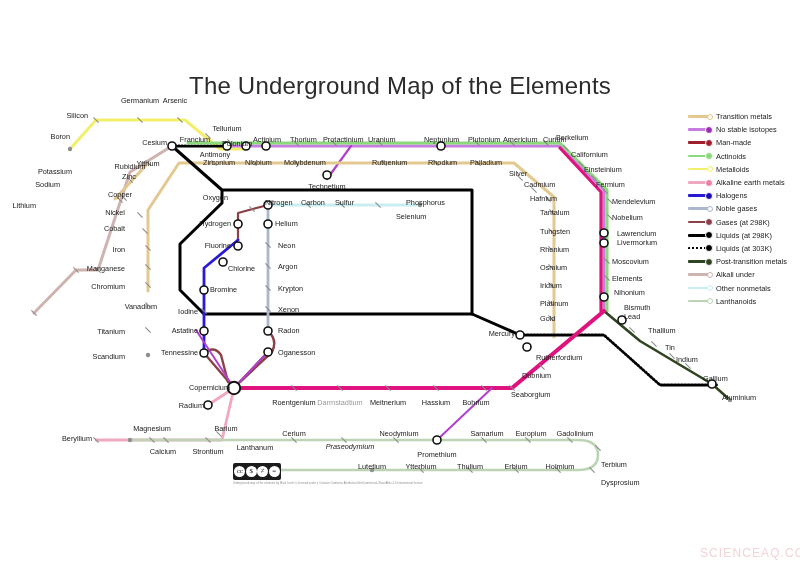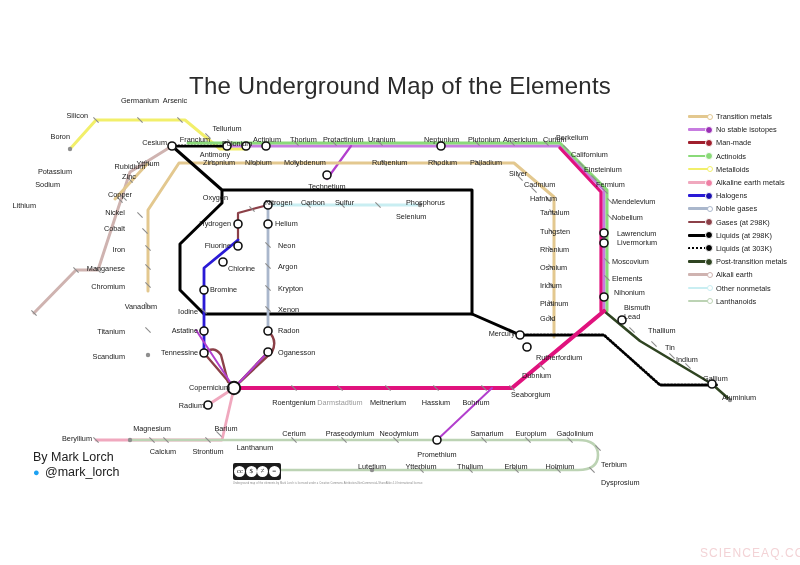--- a/index.html
+++ b/index.html
@@ -284,21 +284,21 @@
       <div class="st" style="left: 278px; top: 305px;">Xenon</div>
       <div class="st" style="left: 278px; top: 326px;">Radon</div>
       <div class="st" style="left: 278px; top: 348px;">Oganesson</div>
       <div class="st r" style="left: 92px; top: 434px;">Beryllium</div>
       <div class="st c" style="left: 152px; top: 424px;">Magnesium</div>
       <div class="st c" style="left: 163px; top: 447px;">Calcium</div>
       <div class="st c" style="left: 226px; top: 424px; text-align: center;">Barium</div>
       <div class="st c" style="left: 208px; top: 447px;">Strontium</div>
       <div class="st c" style="left: 255px; top: 443px;">Lanthanum</div>
       <div class="st c" style="left: 294px; top: 429px;">Cerium</div>
-      <div class="st c" style="left: 350px; top: 429px;">Praseodymium</div>
+      <div class="st c" style="left: 350px; top: 442px; font-style: italic;">Praseodymium</div>
       <div class="st c" style="left: 399px; top: 429px;">Neodymium</div>
       <div class="st c" style="left: 437px; top: 450px;">Promethium</div>
       <div class="st c" style="left: 487px; top: 429px;">Samarium</div>
       <div class="st c" style="left: 531px; top: 429px;">Europium</div>
       <div class="st c" style="left: 575px; top: 429px;">Gadolinium</div>
       <div class="st" style="left: 601px; top: 440px; margin-top: 20px;">Terbium</div>
       <div class="st" style="left: 601px; top: 478px;">Dysprosium</div>
       <div class="st c" style="left: 560px; top: 462px;">Holmium</div>
       <div class="st c" style="left: 516px; top: 462px;">Erbium</div>
       <div class="st c" style="left: 470px; top: 462px;">Thulium</div>
@@ -389,42 +389,38 @@
           <div class="lg-line" style="height: 2.6px; background: rgb(47, 68, 33);"></div>
           <div class="lg-dot" style="background: rgb(47, 68, 33); border-color: rgb(255, 255, 255);"></div>
         </div>
         <div class="lg-label">Post-transition metals</div>
       </div>
       <div class="lg-row">
         <div class="lg-swatch">
           <div class="lg-line" style="height: 2.6px; background: rgb(207, 179, 176);"></div>
           <div class="lg-dot" style="background: rgb(255, 255, 255); border-color: rgb(207, 179, 176); width: 6px; height: 6px; top: 3.5px; border-width: 1.2px;"></div>
         </div>
-        <div class="lg-label">Alkali earth</div>
+        <div class="lg-label">Alkali under</div>
       </div>
       <div class="lg-row">
         <div class="lg-swatch">
           <div class="lg-line" style="height: 2.6px; background: rgb(201, 238, 242);"></div>
           <div class="lg-dot" style="background: rgb(255, 255, 255); border-color: rgb(201, 238, 242); width: 6px; height: 6px; top: 3.5px; border-width: 1.2px;"></div>
         </div>
         <div class="lg-label">Other nonmetals</div>
       </div>
       <div class="lg-row">
         <div class="lg-swatch">
           <div class="lg-line" style="height: 2.6px; background: rgb(188, 211, 180);"></div>
           <div class="lg-dot" style="background: rgb(255, 255, 255); border-color: rgb(188, 211, 180); width: 6px; height: 6px; top: 3.5px; border-width: 1.2px;"></div>
         </div>
         <div class="lg-label">Lanthanoids</div>
       </div>
     </div>
 
-  <div id="credit">
-    <div class="cr-line">By Mark Lorch</div>
-    <div class="cr-line"><span class="tw">●</span><span>@mark_lorch</span></div>
-  </div>
   <div id="cc">
       <div class="cc-b">cc</div>
       <div class="cc-b">$</div>
       <div class="cc-b">≠</div>
       <div class="cc-b">=</div>
     </div>
   <div id="cc-text">Underground map of the elements by Mark Lorch is licensed under a Creative Commons Attribution-NonCommercial-ShareAlike 4.0 International license</div>
   <div id="wm">SCIENCEAQ.COM</div>
 
 </div>

